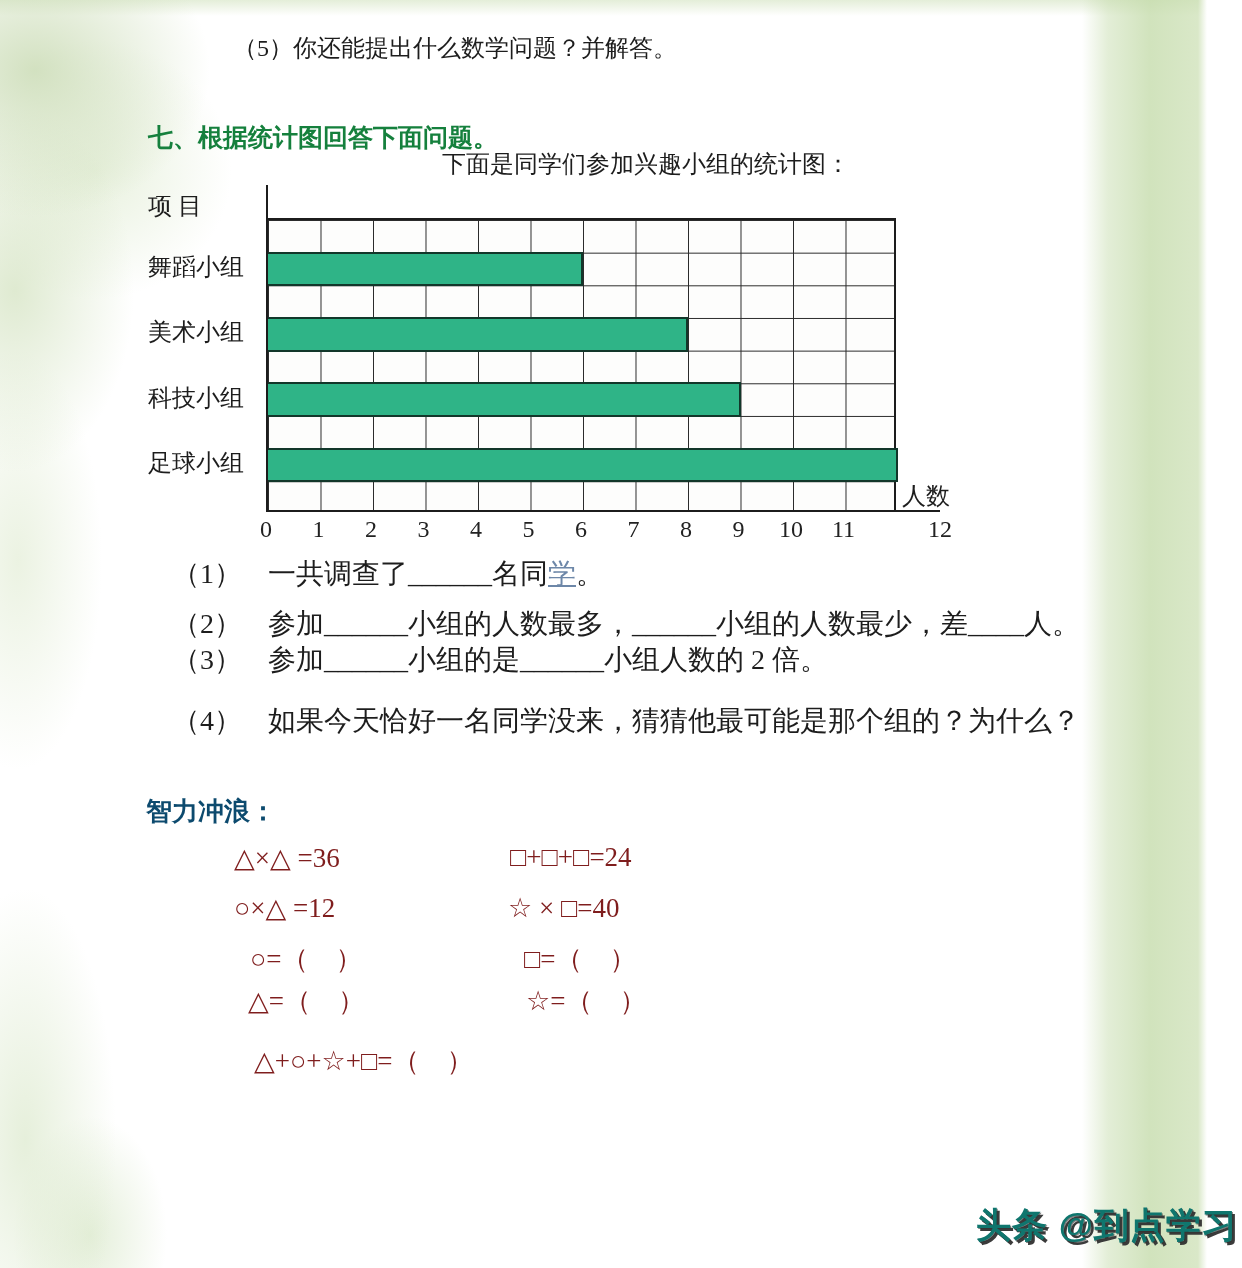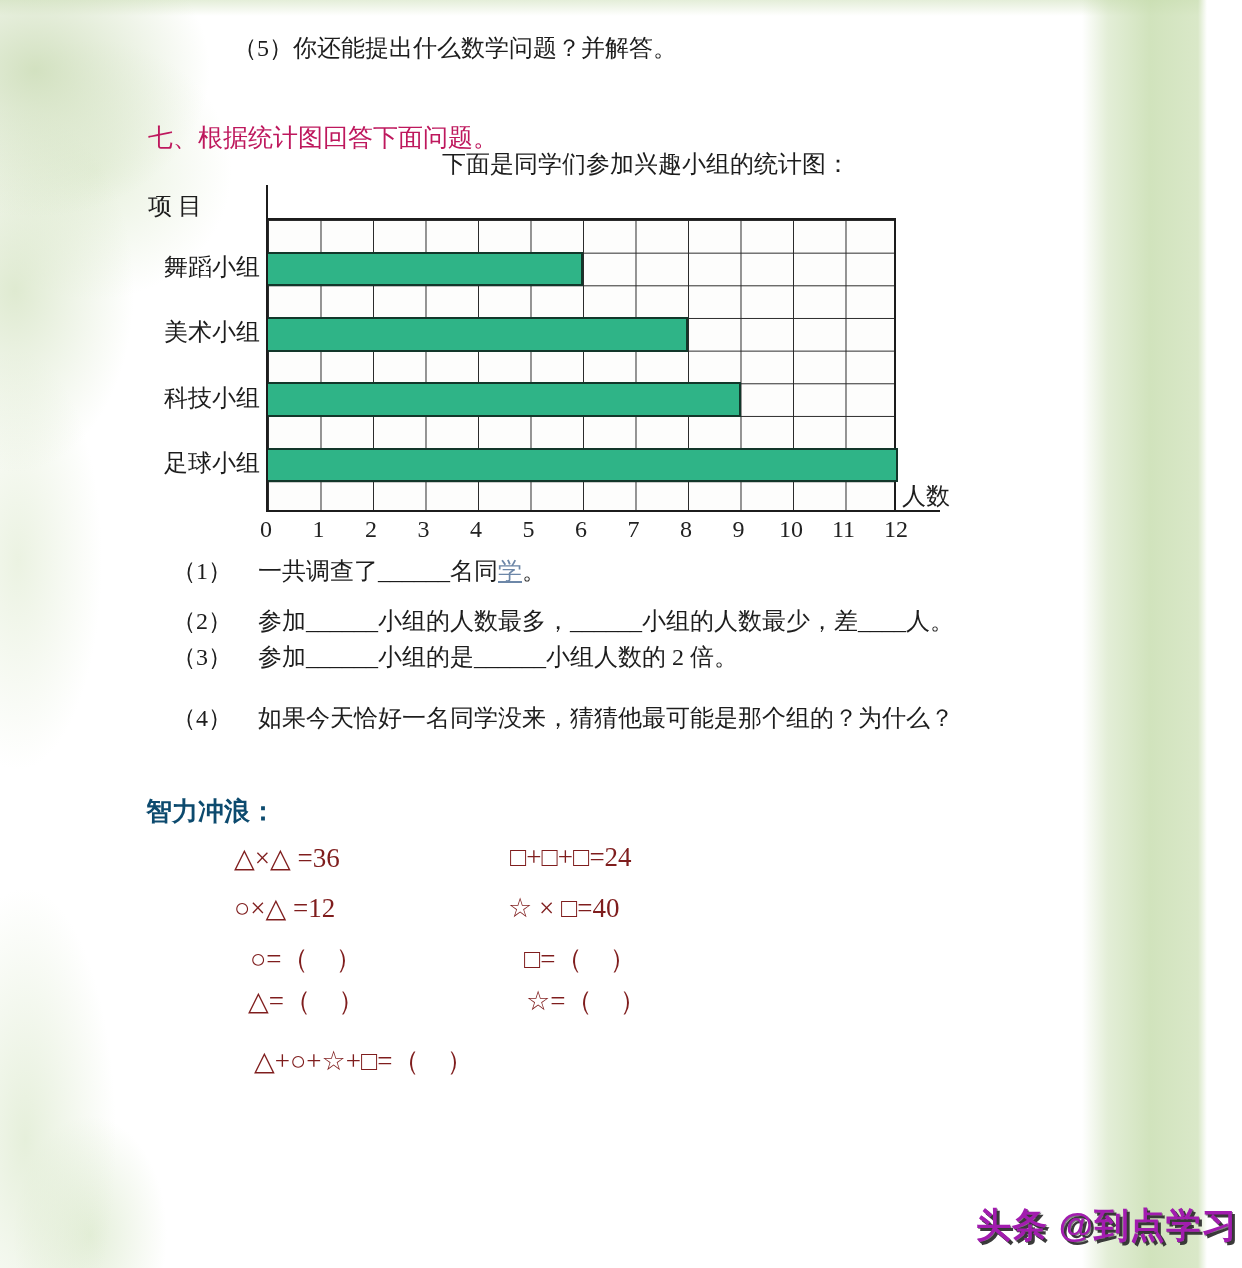--- a/index.html
+++ b/index.html
@@ -18,59 +18,59 @@
       radial-gradient(ellipse 190px 180px at 95px 170px, rgba(226,237,213,0.80), rgba(226,237,213,0) 72%),
       radial-gradient(ellipse 120px 300px at 18px 560px, rgba(219,232,202,0.55), rgba(219,232,202,0) 70%),
       radial-gradient(ellipse 130px 360px at 25px 1140px,rgba(213,229,195,0.60), rgba(213,229,195,0) 70%),
       radial-gradient(ellipse 110px 170px at 90px 1235px,rgba(206,225,186,0.55), rgba(206,225,186,0) 70%),
       linear-gradient(to bottom, rgba(225,236,212,0.9) 0px, rgba(225,236,212,0) 16px),
       #ffffff;
   }
   .txt{position:absolute;white-space:pre;z-index:2;}
   .q5{left:200px;top:32px;font-size:24px;margin-left:33px;}
   .section-title{
-    left:148px;top:121px;font-size:25px;font-weight:normal;
-    font-family:"Liberation Sans","DejaVu Sans",sans-serif;color:#be185d;
+    left:148px;top:121px;font-size:25px;font-weight:bold;
+    font-family:"Liberation Sans","DejaVu Sans",sans-serif;color:#15803d;
   }
   .chart-subtitle{left:442px;top:148px;font-size:24px;}
   .y-axis-title{left:148px;top:190px;font-size:24px;letter-spacing:6px;}
   .x-axis-title{left:902px;top:480px;font-size:24px;}
   .axis-stub-v{position:absolute;left:266px;top:185px;width:2px;height:35px;background:#1c1c1c;z-index:2;}
   .axis-stub-h{position:absolute;left:896px;top:510px;width:44px;height:2px;background:#1c1c1c;z-index:2;}
   .grid{
     position:absolute;left:266px;top:218px;width:630px;height:294px;z-index:1;
     border:2px solid #1c1c1c;box-sizing:border-box;background-color:#fdfdfc;
     background-image:
       linear-gradient(to right, #2a2a2a 1.4px, rgba(0,0,0,0) 1.4px),
       linear-gradient(to bottom, #2a2a2a 1.4px, rgba(0,0,0,0) 1.4px);
     background-size:52.5px 32.667px;
   }
   .bar{
     position:absolute;left:0;box-sizing:border-box;
     border:2px solid #12372a;border-left:none;
   }
-  .cat-label{position:absolute;left:148px;font-size:24px;white-space:nowrap;transform:translateY(-50%);z-index:2;margin-left:16px;}
+  .cat-label{position:absolute;left:148px;font-size:24px;white-space:nowrap;transform:translateY(-50%);z-index:2;}
   .x-tick{position:absolute;top:516px;font-size:24px;transform:translateX(-50%);z-index:2;color:#222;}
-  .question{position:absolute;left:172px;font-size:24px;white-space:pre;z-index:2;}
+  .question{position:absolute;left:172px;font-size:28px;white-space:pre;z-index:2;}
   .qnum{margin-right:26px;}
   .blue-char{color:#6d87a8;text-decoration:underline;}
   .brain-title{
     left:146px;top:794px;font-size:26px;font-weight:bold;
     font-family:"Liberation Sans","DejaVu Sans",sans-serif;color:#0c4a6e;
   }
   .equation{position:absolute;font-size:27px;white-space:pre;z-index:2;color:#7f1d1d;}
   .eq-r1l{left:234px;top:842px;}  .eq-r1r{left:510px;top:842px;}
   .eq-r2l{left:234px;top:892px;}  .eq-r2r{left:508px;top:892px;}
   .eq-r3l{left:250px;top:941px;}  .eq-r3r{left:524px;top:941px;}
   .eq-r4l{left:248px;top:983px;}  .eq-r4r{left:526px;top:983px;}
   .eq-final{left:254px;top:1043px;}
   .watermark{
     position:absolute;left:976px;top:1202px;z-index:3;
     font-family:"Liberation Sans","DejaVu Sans",sans-serif;
-    font-size:35px;font-weight:bold;letter-spacing:1px;color:#a21caf;
+    font-size:35px;font-weight:bold;letter-spacing:1px;color:#0f766e;
     text-shadow:3px 3px 0 rgba(48,48,48,0.95), 1px 1px 0 rgba(48,48,48,0.6);
     white-space:pre;
   }
 </style>
 </head>
 <body>
 
 <div class="bg"></div>
 
 <div class="txt q5">（5）你还能提出什么数学问题？并解答。</div>
@@ -100,21 +100,21 @@
       <div class="x-tick" style="left: 371px;">2</div>
       <div class="x-tick" style="left: 423.5px;">3</div>
       <div class="x-tick" style="left: 476px;">4</div>
       <div class="x-tick" style="left: 528.5px;">5</div>
       <div class="x-tick" style="left: 581px;">6</div>
       <div class="x-tick" style="left: 633.5px;">7</div>
       <div class="x-tick" style="left: 686px;">8</div>
       <div class="x-tick" style="left: 738.5px;">9</div>
       <div class="x-tick" style="left: 791px;">10</div>
       <div class="x-tick" style="left: 843.5px;">11</div>
-      <div class="x-tick" style="left: 896px; text-align: right;">12</div>
+      <div class="x-tick" style="left: 940px; text-align: right;">12</div>
     </div>
   <div class="txt x-axis-title">人数</div>
   <div class="axis-stub-h"></div>
 </div>
 
 <div class="question" style="top:555px"><span class="qnum">（1）</span><span>一共调查了______名同</span><span class="blue-char">学</span><span>。</span></div>
 
 <div class="question" style="top:605px"><span class="qnum">（2）</span><span>参加______小组的人数最多，______小组的人数最少，差____人。</span></div>
 
 <div class="question" style="top:641px"><span class="qnum">（3）</span><span>参加______小组的是______小组人数的 2 倍。</span></div>

